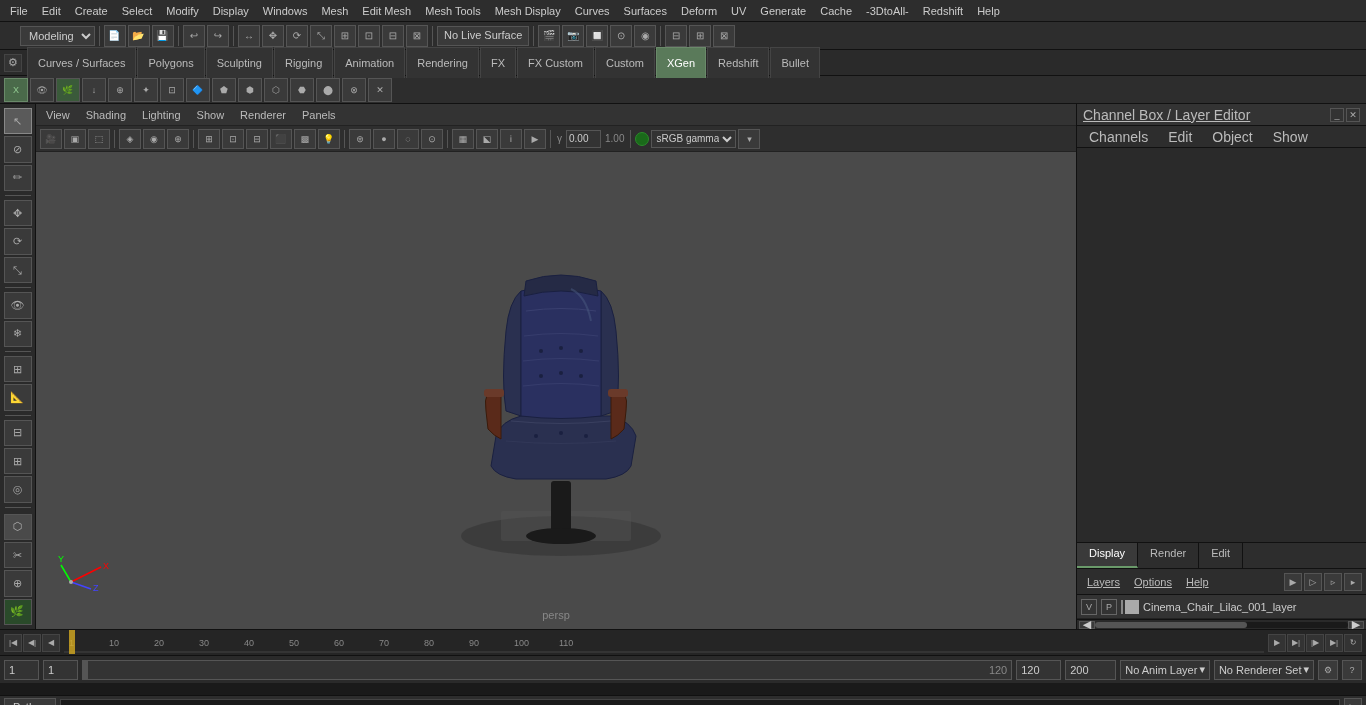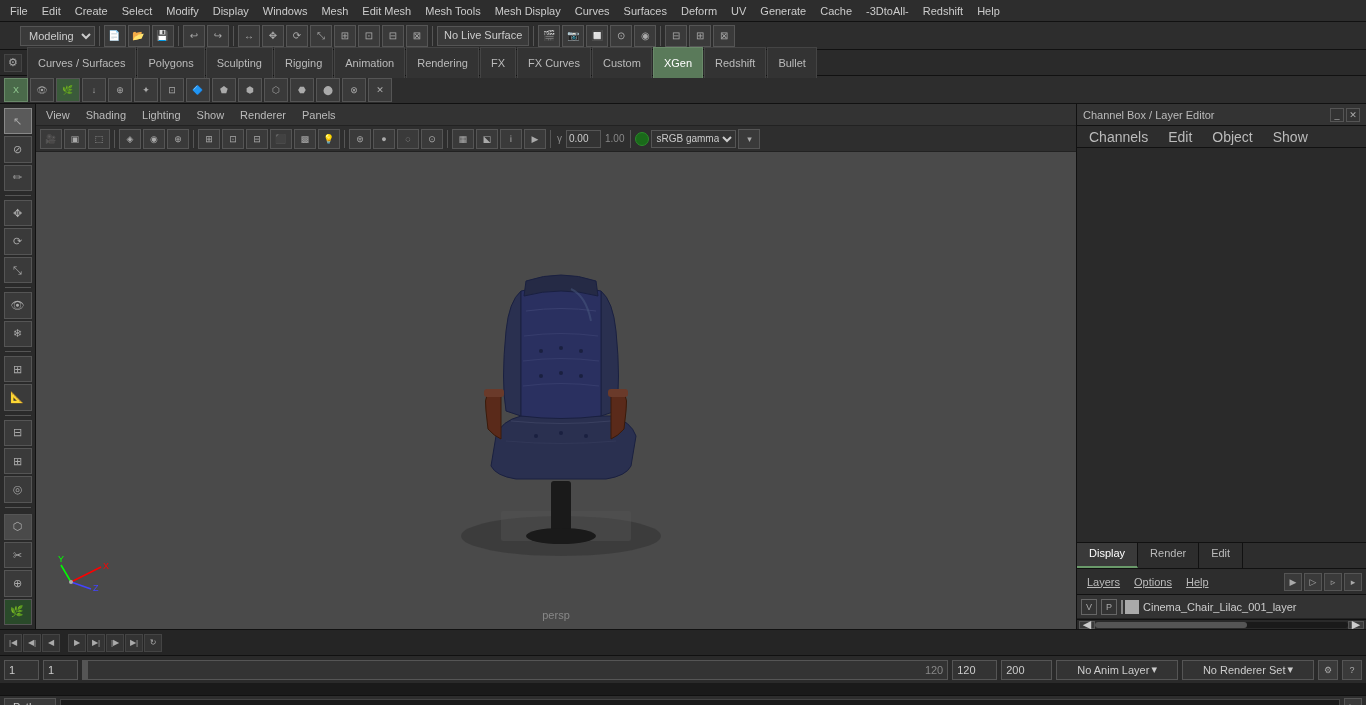--- a/index.html
+++ b/index.html
@@ -151,21 +151,21 @@
     #status-bar {
       height: 28px; background: #2a2a2a; border-top: 1px solid #111;
       display: flex; align-items: center; padding: 0 4px; gap: 4px;
     }
     .status-input {
       background: #333; border: 1px solid #555; color: #ccc; font-size: 11px;
       height: 20px; padding: 0 4px; width: 40px;
     }
     .status-dropdown {
       background: #333; border: 1px solid #555; color: #ccc; font-size: 11px;
-      height: 20px; padding: 0 20px; cursor: pointer; display: flex; align-items: center; gap: 2px;
+      height: 20px; padding: 0 4px; cursor: pointer; display: flex; align-items: center; gap: 2px;
     }
     .status-btn { width: 20px; height: 20px; background: #3a3a3a; border: 1px solid #555; display: flex; align-items: center; justify-content: center; cursor: pointer; color: #aaa; font-size: 9px; }
 
     
     #python-bar {
       height: 22px; background: #2d2d2d; border-top: 1px solid #111; display: flex; align-items: center; padding: 0 4px; gap: 4px;
     }
     .py-tab { padding: 2px 8px; background: #3a3a3a; border: 1px solid #555; font-size: 11px; color: #ccc; cursor: pointer; }
     #python-input { flex: 1; background: #1a1a1a; border: 1px solid #444; color: #ccc; font-size: 11px; height: 16px; padding: 0 4px; }
     .py-btn { width: 18px; height: 18px; background: #3a3a3a; border: 1px solid #555; display: flex; align-items: center; justify-content: center; cursor: pointer; color: #aaa; font-size: 9px; }
@@ -243,21 +243,21 @@
 
 <div id="mode-tabs">
   <div class="mode-tab-settings">⚙</div>
   <div class="mode-tab">Curves / Surfaces</div>
   <div class="mode-tab">Polygons</div>
   <div class="mode-tab">Sculpting</div>
   <div class="mode-tab">Rigging</div>
   <div class="mode-tab">Animation</div>
   <div class="mode-tab">Rendering</div>
   <div class="mode-tab">FX</div>
-  <div class="mode-tab">FX Curves</div>
+  <div class="mode-tab">FX Custom</div>
   <div class="mode-tab">Custom</div>
   <div class="mode-tab active">XGen</div>
   <div class="mode-tab">Redshift</div>
   <div class="mode-tab">Bullet</div>
 </div>
 
 <div id="tool-shelf">
   <div class="shelf-btn" style="background:#4a6a4a; color:#8fc88f; border-color:#6a8a6a;">X</div>
   <div class="shelf-btn">👁</div>
   <div class="shelf-btn" style="background:#3a5a3a;">🌿</div>
@@ -415,21 +415,21 @@
           <text x="37" y="44" fill="#44f" font-size="9">Z</text>
           <circle cx="15" cy="35" r="2" fill="#aaa"></circle>
         </svg>
       </div>
     </div>
   </div>
 
   <div id="right-panel" style="width:290px; background:#2a2a2a; border-left:1px solid #111; display:flex; flex-direction:column; position:relative;">
 
     <div id="right-panel-header">
-      <span style="font-size:11px; color:#bbb;">Channel Box / Layer Editor</span>
+      <span style="font-size:14px; color:#bbb;text-decoration:underline;">Channel Box / Layer Editor</span>
       <div style="display:flex; gap:2px;">
         <div style="width:14px; height:14px; background:#333; border:1px solid #555; cursor:pointer; display:flex; align-items:center; justify-content:center; font-size:9px; color:#aaa;">_</div>
         <div style="width:14px; height:14px; background:#333; border:1px solid #555; cursor:pointer; display:flex; align-items:center; justify-content:center; font-size:9px; color:#aaa;">✕</div>
       </div>
     </div>
 
     <div id="channel-box-tabs">
       <span class="cb-tab">Channels</span>
       <span class="cb-tab">Edit</span>
       <span class="cb-tab">Object</span>
@@ -481,20 +481,41 @@
 </div>
 
 <div id="timeline" style="height:26px; background:#252525; border-top:1px solid #111; display:flex; align-items:center; position:relative; overflow:hidden;">
 
   <div style="display:flex; align-items:center; padding:0 4px; gap:1px; flex-shrink:0;">
     <div class="pb-btn">|◀</div>
     <div class="pb-btn">◀|</div>
     <div class="pb-btn">◀</div>
   </div>
 
+  <div id="timeline-ruler" style="flex:1; height:100%; background:#252525; position:relative; overflow:hidden; cursor:pointer;">
+    <svg width="100%" height="100%">
+
+      <line x1="0" y1="22" x2="100%" y2="22" stroke="#444" stroke-width="1"></line>
+
+      <text x="5" y="16" fill="#888" font-size="9">1</text>
+      <text x="45" y="16" fill="#888" font-size="9">10</text>
+      <text x="90" y="16" fill="#888" font-size="9">20</text>
+      <text x="135" y="16" fill="#888" font-size="9">30</text>
+      <text x="180" y="16" fill="#888" font-size="9">40</text>
+      <text x="225" y="16" fill="#888" font-size="9">50</text>
+      <text x="270" y="16" fill="#888" font-size="9">60</text>
+      <text x="315" y="16" fill="#888" font-size="9">70</text>
+      <text x="360" y="16" fill="#888" font-size="9">80</text>
+      <text x="405" y="16" fill="#888" font-size="9">90</text>
+      <text x="450" y="16" fill="#888" font-size="9">100</text>
+      <text x="495" y="16" fill="#888" font-size="9">110</text>
+
+      <rect x="5" y="0" width="6" height="24" fill="#d4aa20" opacity="0.8"></rect>
+    </svg>
+  </div>
 
   <div style="display:flex; align-items:center; padding:0 4px; gap:1px; flex-shrink:0;">
     <div class="pb-btn">▶</div>
     <div class="pb-btn">▶|</div>
     <div class="pb-btn">|▶</div>
     <div class="pb-btn">▶|</div>
     <div class="pb-btn">↻</div>
   </div>
 </div>
 

